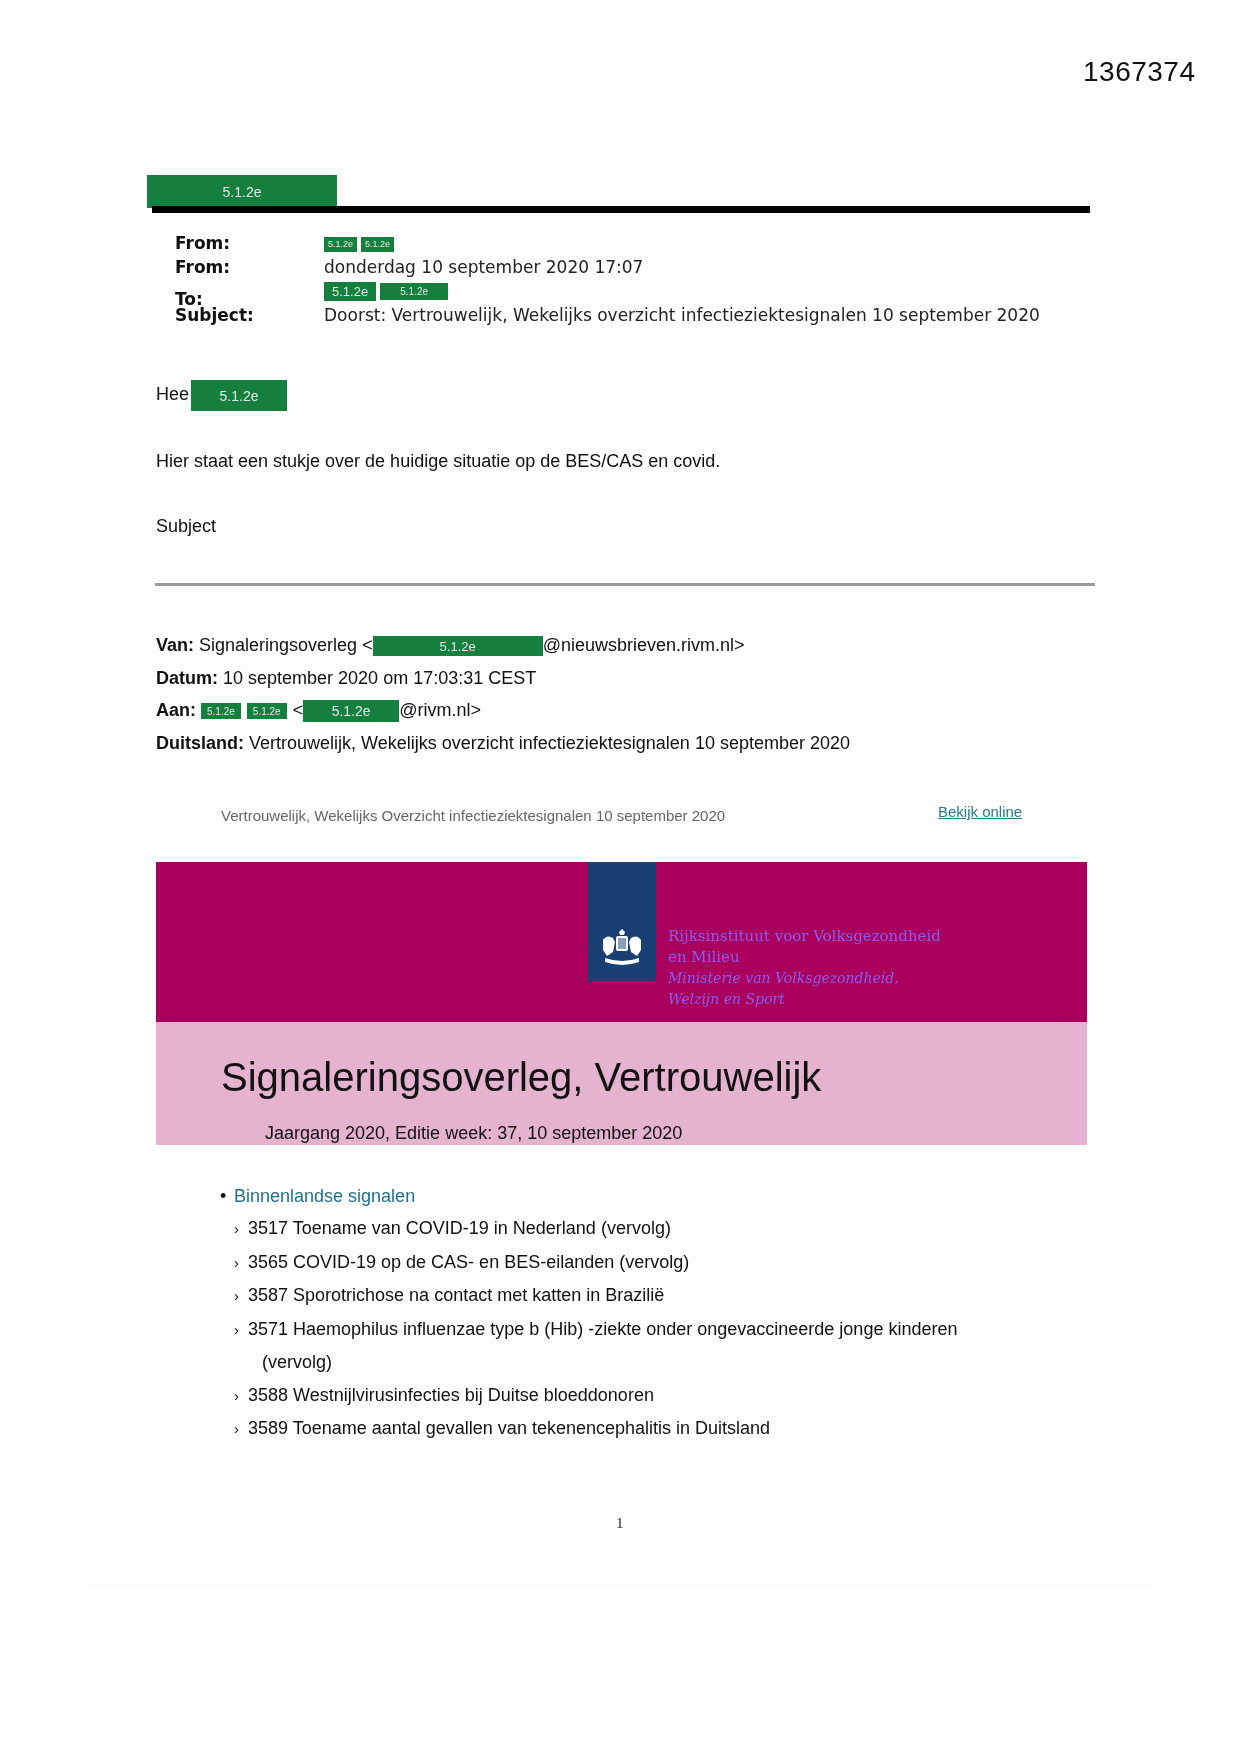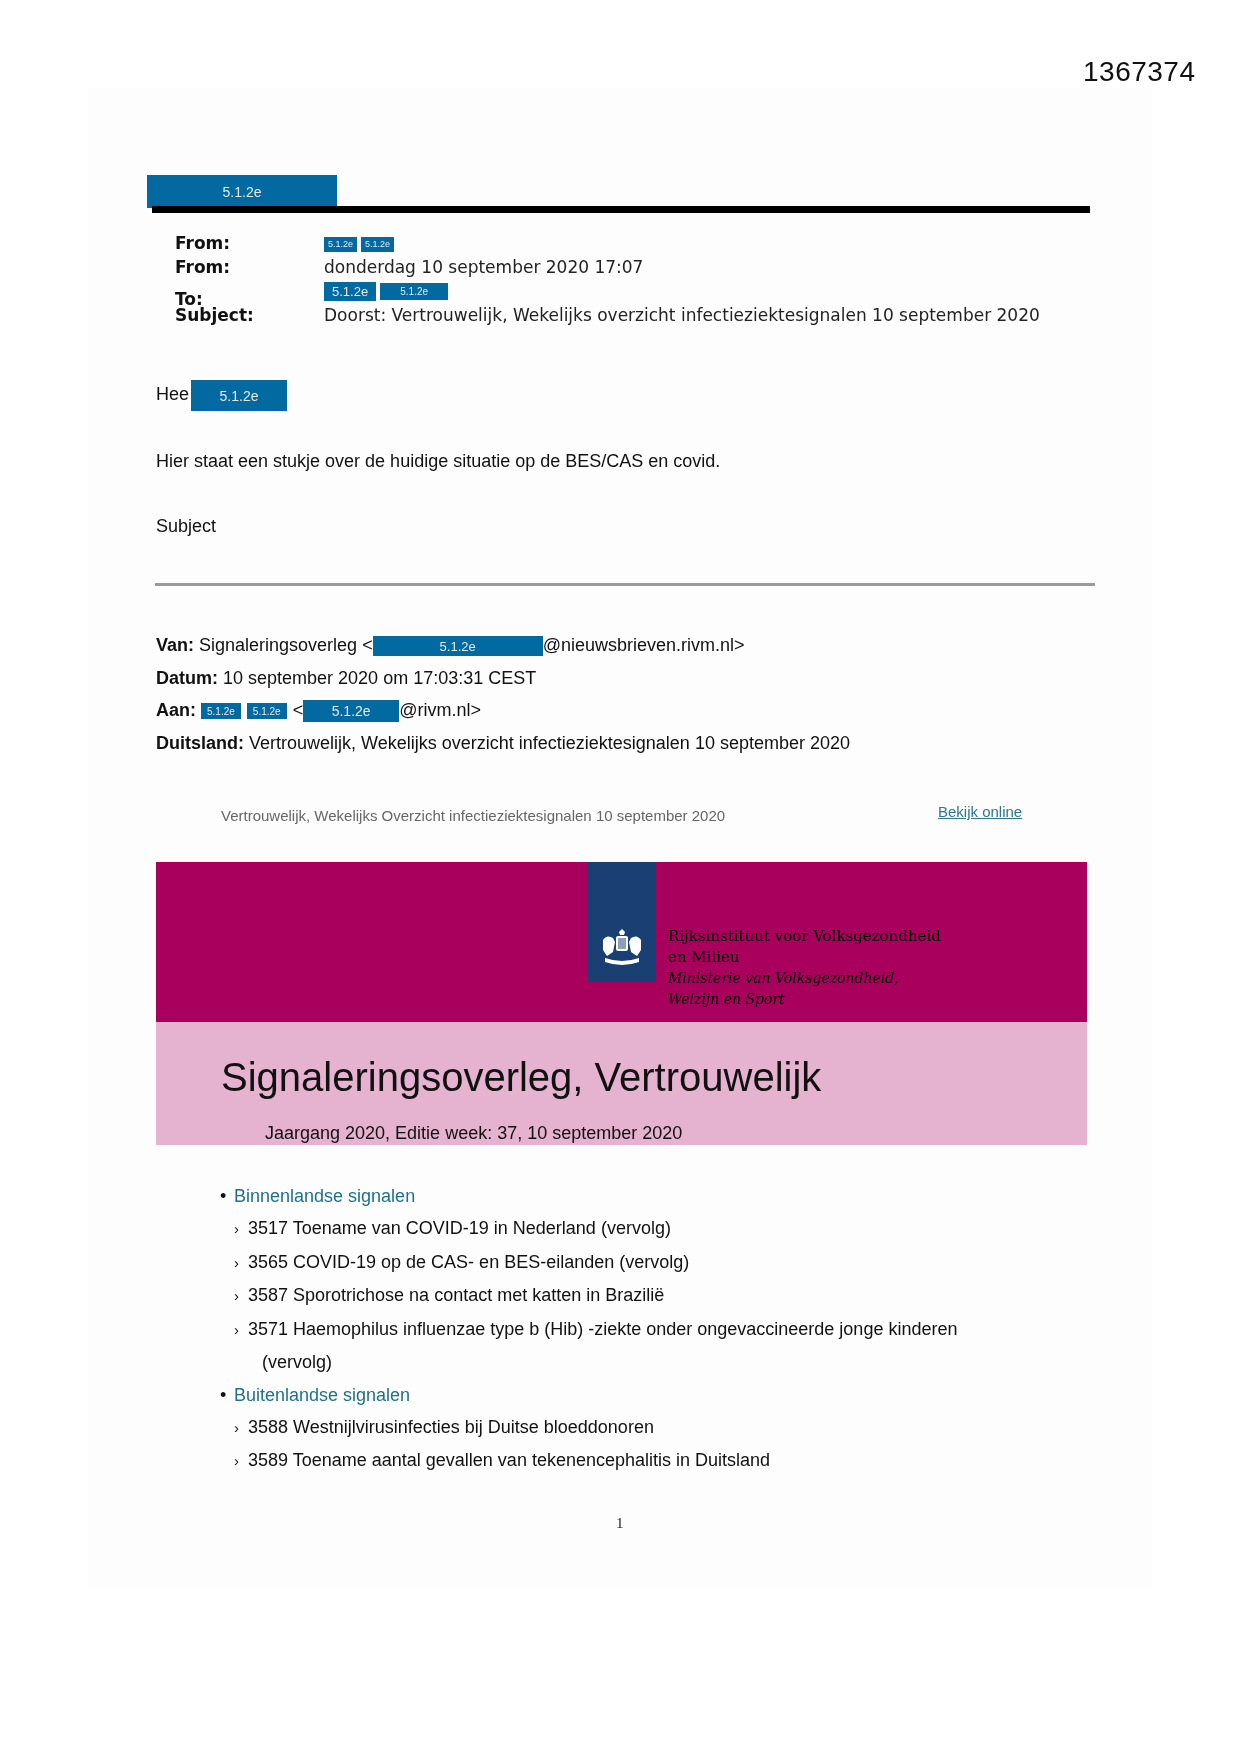--- a/index.html
+++ b/index.html
@@ -3,21 +3,21 @@
 <meta charset="utf-8">
 <style>
   html, body { margin: 0; padding: 0; }
   body {
     width: 1241px; height: 1754px; position: relative; overflow: hidden;
     background: #ffffff; font-family: "Liberation Sans", sans-serif; color: #111;
   }
   .abs { position: absolute; }
   .docnum { left: 1083px; top: 56px; font-size: 28px; color: #111; letter-spacing: 0.5px; }
   .panel { left: 88px; top: 88px; width: 1064px; height: 1500px; background: #fdfdfd; }
-  .redact { background: #0369a1; color: #e8e8e8; display: inline-flex; align-items: center; justify-content: center; font-family: "Liberation Sans", sans-serif; }
+  .redact { background: #15803d; color: #e8e8e8; display: inline-flex; align-items: center; justify-content: center; font-family: "Liberation Sans", sans-serif; }
   .hdr-redact { left: 147px; top: 175px; width: 190px; height: 33px; font-size: 14px; }
   .hdr-bar { left: 152px; top: 206px; width: 938px; height: 7px; background: #000; }
   .meta-label { font-weight: bold; position: absolute; left: 155px; font-size: 17px; font-family: "DejaVu Sans", sans-serif; margin-left: 20px; }
   .meta-val { position: absolute; left: 324px; font-size: 17px; font-family: "DejaVu Sans", sans-serif; color: #222; white-space: nowrap; }
   .small-redact { height: 15px; font-size: 9px; padding: 0 4px; margin-right: 4px; vertical-align: middle; }
   .mid-redact { height: 19px; font-size: 13px; padding: 0 8px; margin-right: 4px; vertical-align: middle; }
   .wide-redact { height: 17px; font-size: 10px; width: 68px; vertical-align: middle; }
 
   .body-text { position: absolute; left: 156px; font-size: 18px; color: #111; white-space: nowrap; }
   .greet-redact { width: 96px; height: 31px; font-size: 14px; vertical-align: middle; margin-left: 2px; }
@@ -27,21 +27,21 @@
   .fwd-line b { font-weight: bold; }
   .van-redact { width: 170px; height: 20px; font-size: 13px; vertical-align: middle; }
   .aan-small { height: 16px; font-size: 10px; padding: 0 6px; vertical-align: middle; margin-right: 6px; }
   .aan-mid { width: 96px; height: 22px; font-size: 14px; vertical-align: middle; }
 
   .preheader { left: 221px; top: 803px; width: 520px; font-size: 15px; line-height: 25px; color: #666; }
   .online-link { left: 938px; top: 803px; font-size: 15px; color: #2a7a8c; text-decoration: underline; cursor: pointer; }
 
   .magenta { left: 156px; top: 862px; width: 931px; height: 160px; background: #a8005c; }
   .logo-strip { left: 588px; top: 862px; width: 68px; height: 120px; background: #1a3f73; display: flex; align-items: flex-end; justify-content: center; padding-bottom: 14px; box-sizing: border-box; }
-  .org-text { left: 668px; top: 926px; color: #000000; font-family: "DejaVu Serif", serif; font-size: 15px; line-height: 21px; }
+  .org-text { left: 668px; top: 926px; color: #8b5cf6; font-family: "DejaVu Serif", serif; font-size: 15px; line-height: 21px; }
   .org-text .it { font-style: italic; font-size: 14px; }
 
   .pinkband { left: 156px; top: 1022px; width: 931px; height: 123px; background: #e5b2d0; }
   .nl-title { left: 221px; top: 1055px; font-size: 40px; color: #111; white-space: nowrap; }
   .nl-sub { left: 221px; top: 1123px; font-size: 18px; color: #111; white-space: nowrap; margin-left: 44px; }
 
   .toc { left: 220px; top: 1180px; font-size: 18px; color: #111; }
   .toc .sec { height: 32px; line-height: 32px; white-space: nowrap; }
   .toc .sec .dot { display: inline-block; width: 14px; }
   .toc .sec a { color: #1f7189; text-decoration: none; cursor: pointer; }
@@ -131,20 +131,17 @@
 <div class="abs toc">
   <div class="sec">
     <span class="dot">•</span><a>Binnenlandse signalen</a>
   </div>
   <div class="item"><span class="chev">›</span><span>3517 Toename van COVID-19 in Nederland (vervolg)</span></div>
   <div class="item"><span class="chev">›</span><span>3565 COVID-19 op de CAS- en BES-eilanden (vervolg)</span></div>
   <div class="item"><span class="chev">›</span><span>3587 Sporotrichose na contact met katten in Brazilië</span></div>
   <div class="item"><span class="chev">›</span><span>3571 Haemophilus influenzae type b (Hib) -ziekte onder ongevaccineerde jonge kinderen</span></div>
   <div class="item"><span class="cont">(vervolg)</span></div>
 
-  <div class="sec">
-    <span class="dot">•</span><a>Buitenlandse signalen</a>
-  </div>
   <div class="item"><span class="chev">›</span><span>3588 Westnijlvirusinfecties bij Duitse bloeddonoren</span></div>
   <div class="item"><span class="chev">›</span><span>3589 Toename aantal gevallen van tekenencephalitis in Duitsland</span></div>
 </div>
 
 <div class="abs pagenum">1</div>
 
 </body></html>

